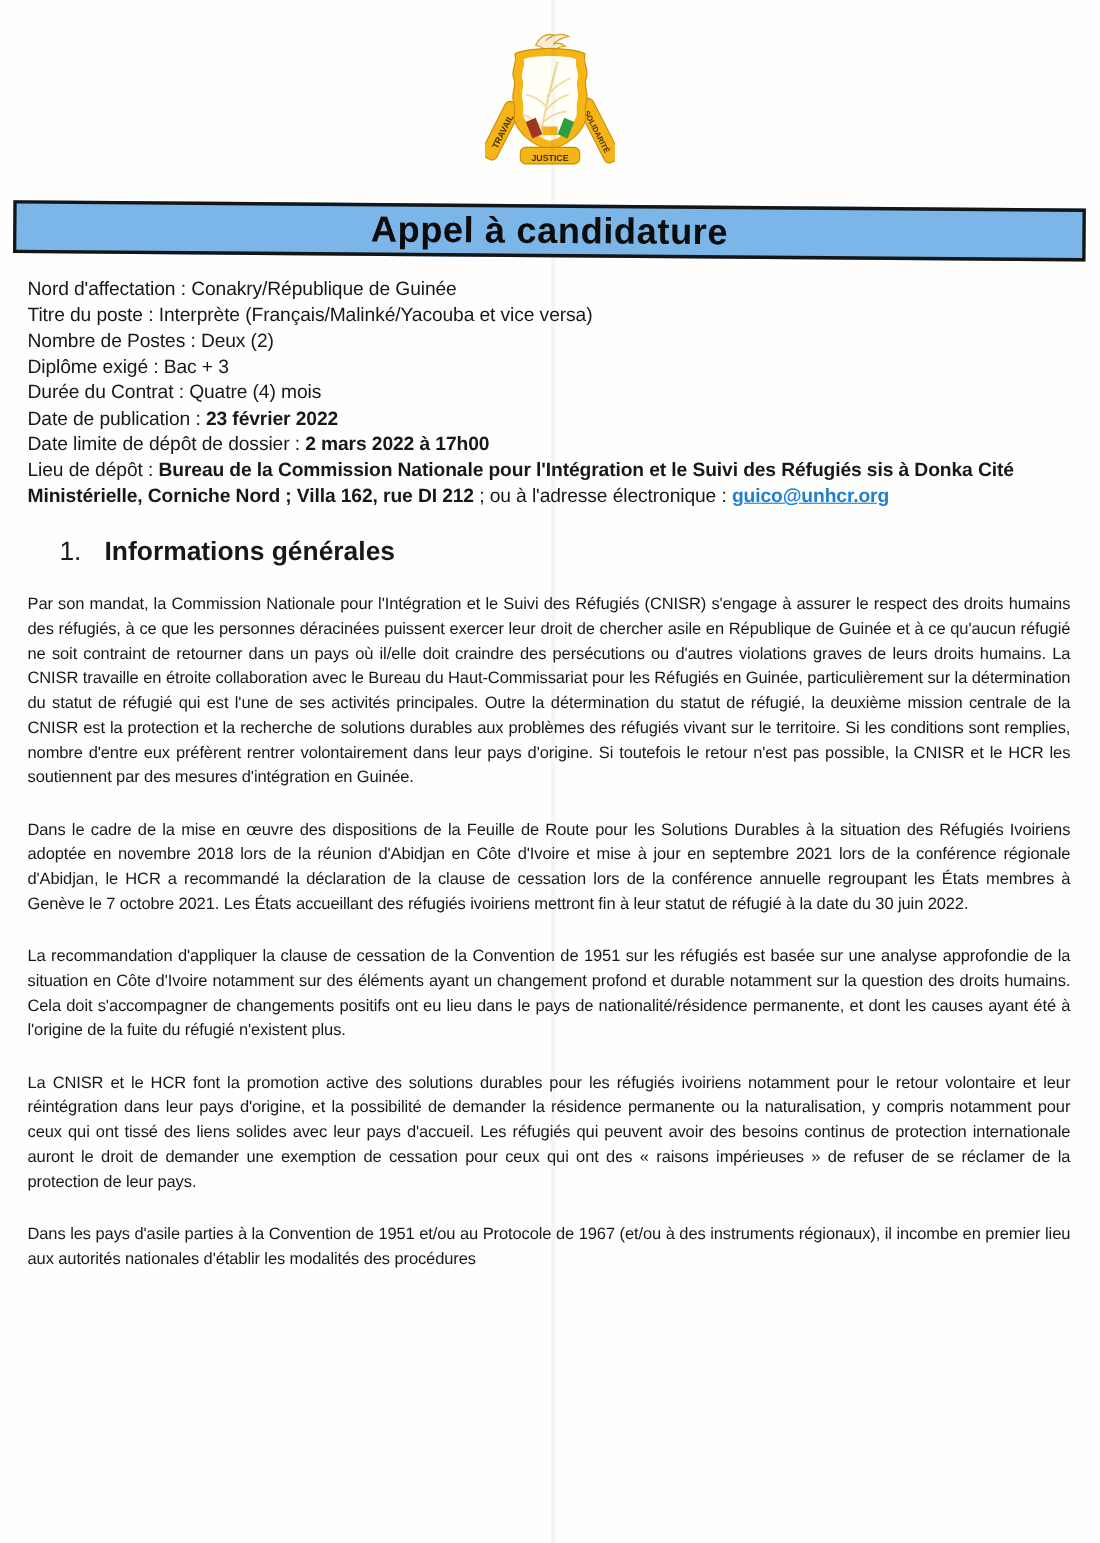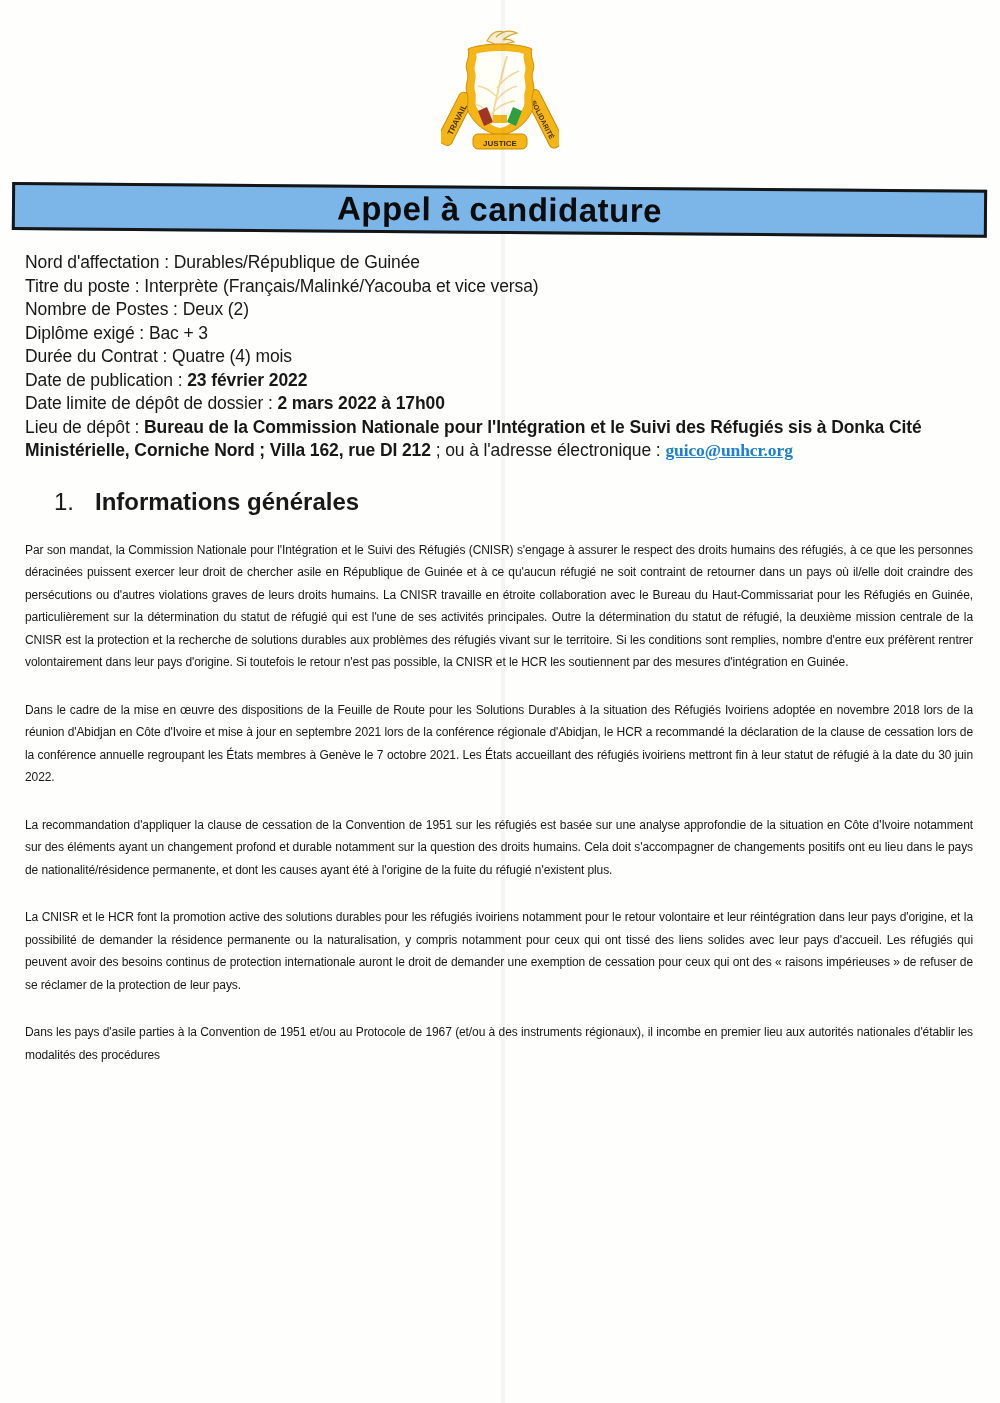--- a/index.html
+++ b/index.html
@@ -24,27 +24,27 @@
     height:42px;
     transform:rotate(0.45deg);
     transform-origin:0 50%;
   }
   .banner-title{
     font-size:33px;font-weight:bold;line-height:42px;letter-spacing:0.5px;color:#0c0c0c;
   }
   .content{padding:0 27px 0 25px;}
   .info-block{margin-top:21px;font-size:17.5px;line-height:23.5px;letter-spacing:-0.1px;}
   .b{font-weight:bold;text-align:center;}
-  .email{color:#1c7fd2;font-weight:bold;text-decoration:underline;cursor:pointer;font-family:Liberation Serif, serif;}
+  .email{color:#1c7fd2;font-weight:bold;text-decoration:underline;cursor:pointer;}
   .section-heading{margin-top:27px;padding-left:29px;font-size:24px;line-height:24px;}
   .section-heading .num{display:inline-block;margin-right:21px;}
   .section-heading .ttl{font-weight:bold;}
   p.body{
     margin:25px 0 0 0;
-    font-size:12px;line-height:22.5px;letter-spacing:-0.1px;
+    font-size:15px;line-height:22.5px;letter-spacing:-0.1px;
     text-align:justify;
   }
 </style>
 </head>
 <body>
 
 <div class="page">
   <div class="crease"></div>
 
   <svg class="crest" width="118" height="130" viewBox="0 0 118 130">
@@ -88,21 +88,21 @@
     </g>
   </svg>
 
   <div class="banner">
     <span class="banner-title">Appel à candidature</span>
   </div>
 
   <div class="content">
 
     <div class="info-block">
-      <div><span>Nord d'affectation : </span><span>Durables/République de Guinée</span></div>
+      <div><span>Nord d'affectation : </span><span>Conakry/République de Guinée</span></div>
       <div><span>Titre du poste : </span><span>Interprète (Français/Malinké/Yacouba et vice versa)</span></div>
       <div><span>Nombre de Postes : </span><span>Deux (2)</span></div>
       <div><span>Diplôme exigé : </span><span>Bac + 3</span></div>
       <div><span>Durée du Contrat : </span><span>Quatre (4) mois</span></div>
       <div><span>Date de publication : </span><span class="b">23 février 2022</span></div>
       <div><span>Date limite de dépôt de dossier : </span><span class="b">2 mars 2022 à 17h00</span></div>
       <div><span>Lieu de dépôt : </span><span class="b">Bureau de la Commission Nationale pour l'Intégration et le Suivi des Réfugiés sis à Donka Cité Ministérielle, Corniche Nord ; Villa 162, rue DI 212</span><span> ; ou à l'adresse électronique : </span><a class="email" href="#">guico@unhcr.org</a></div>
     </div>
 
     <div class="section-heading">

